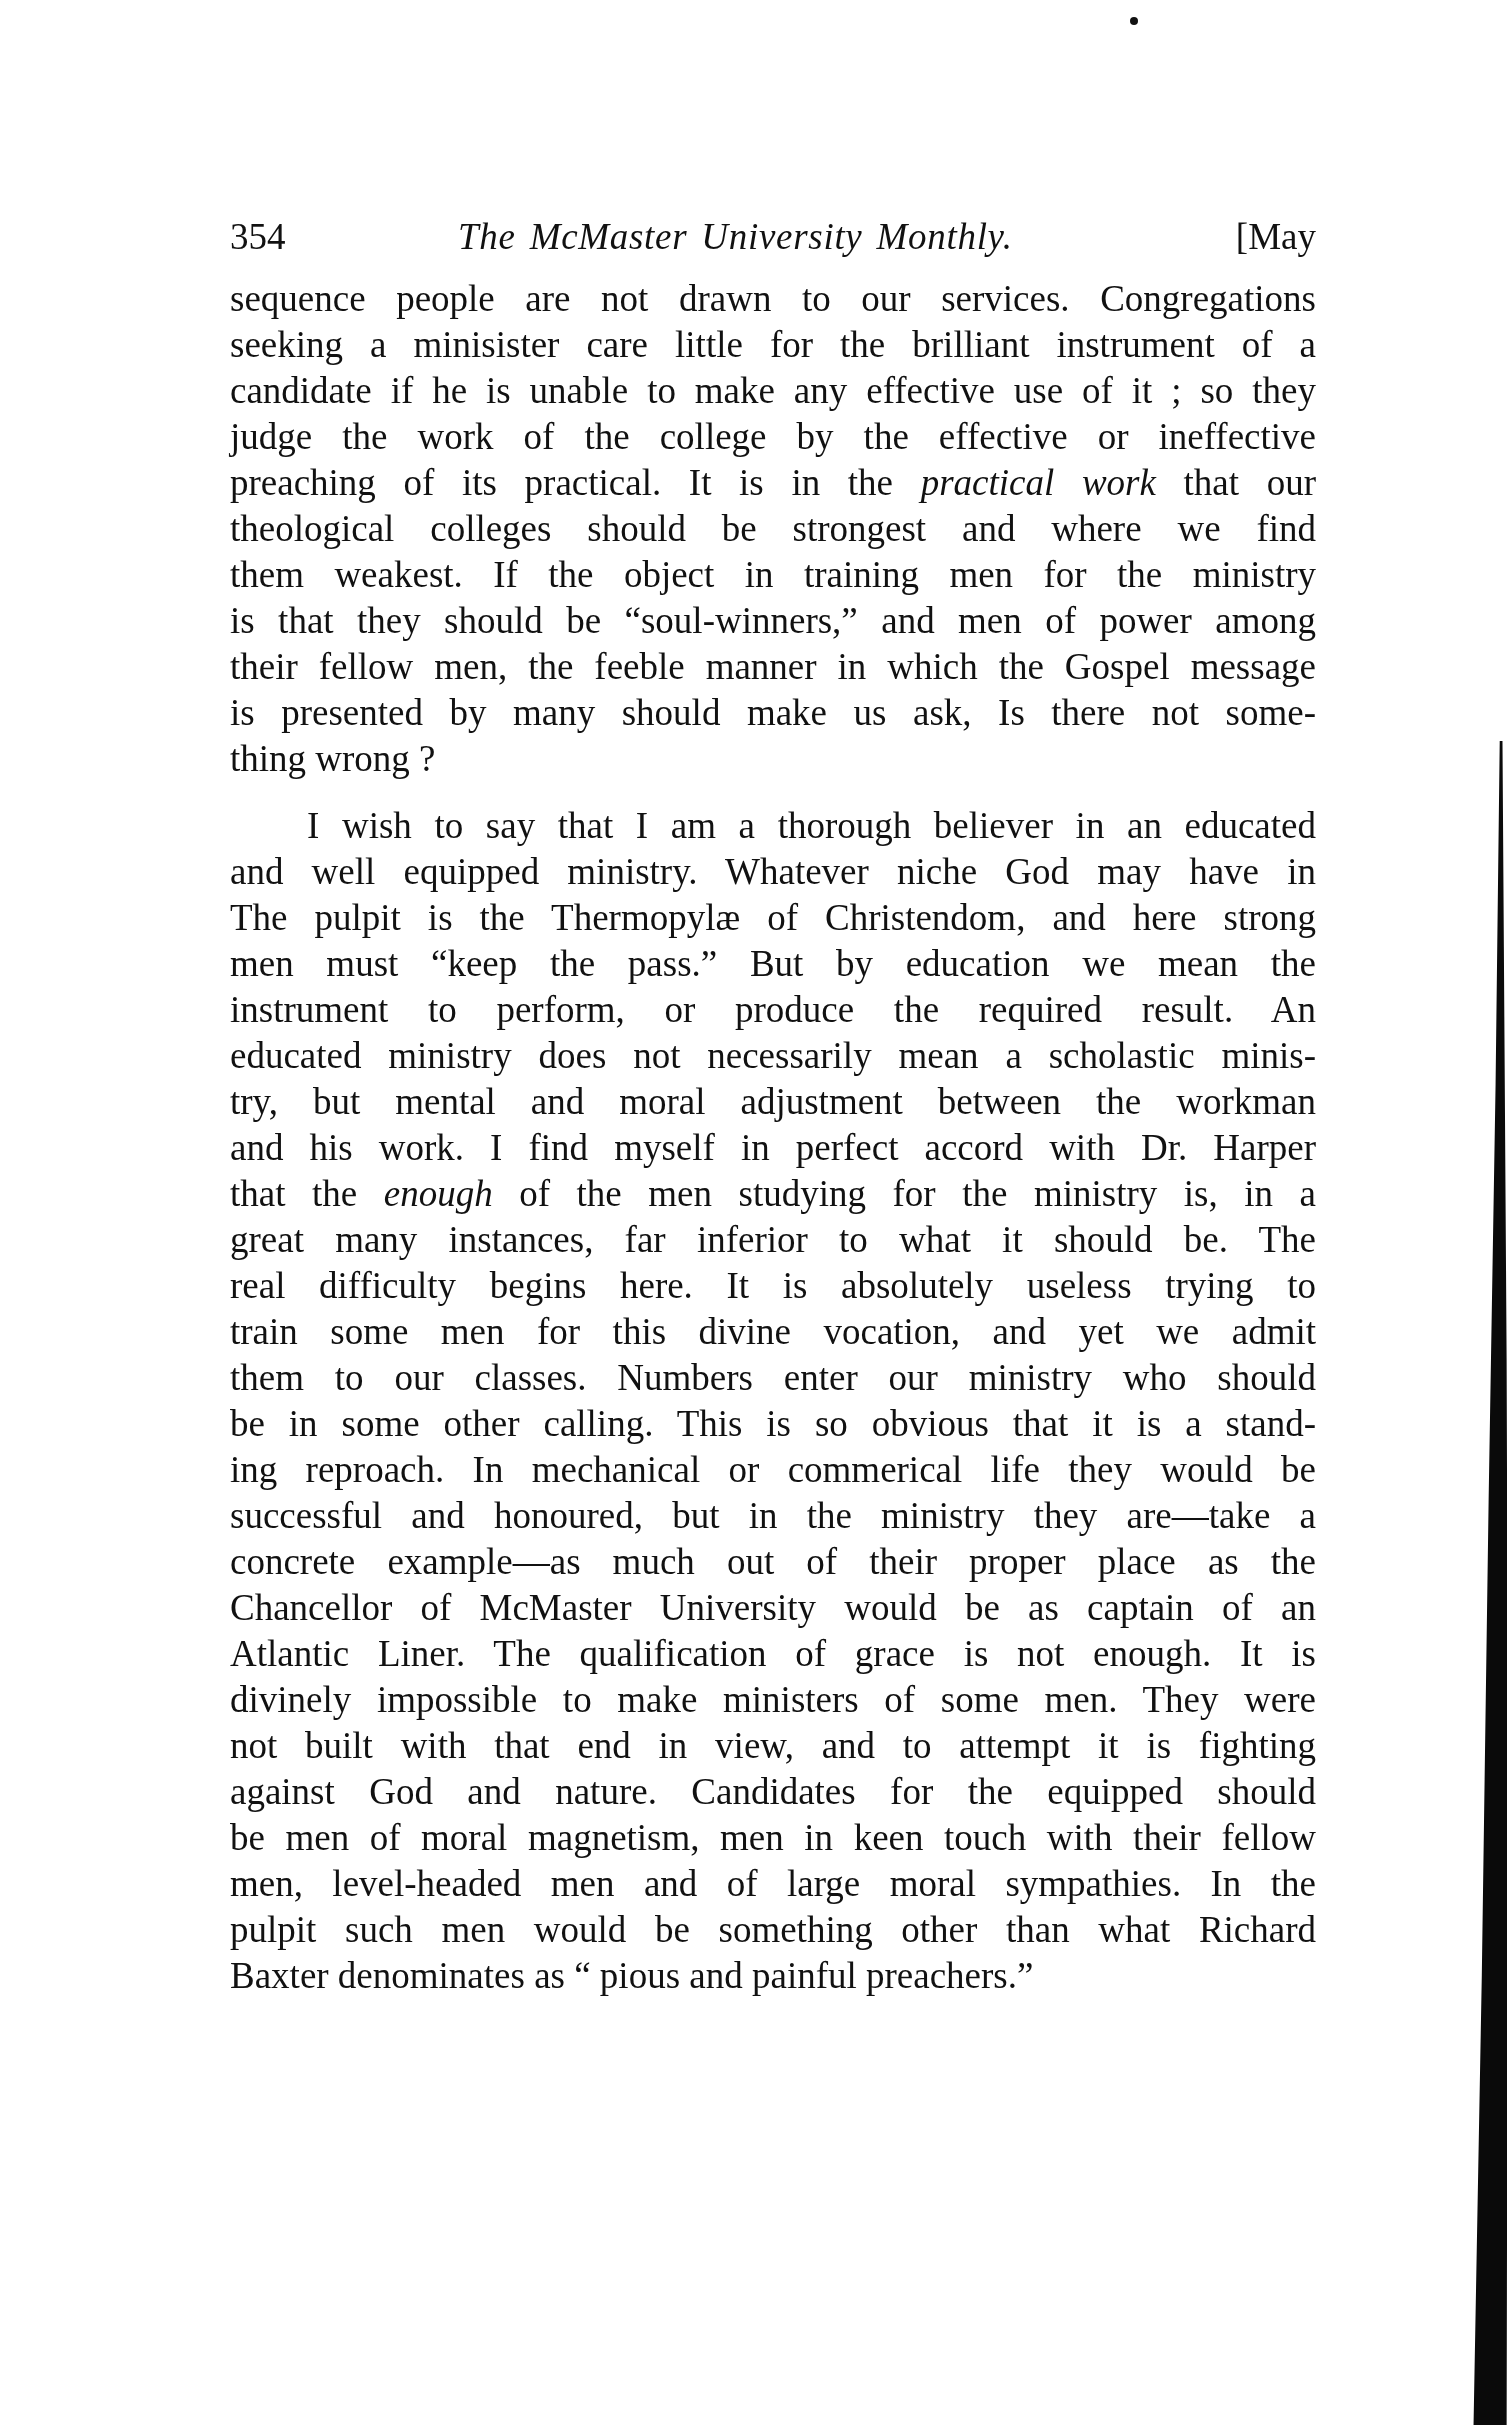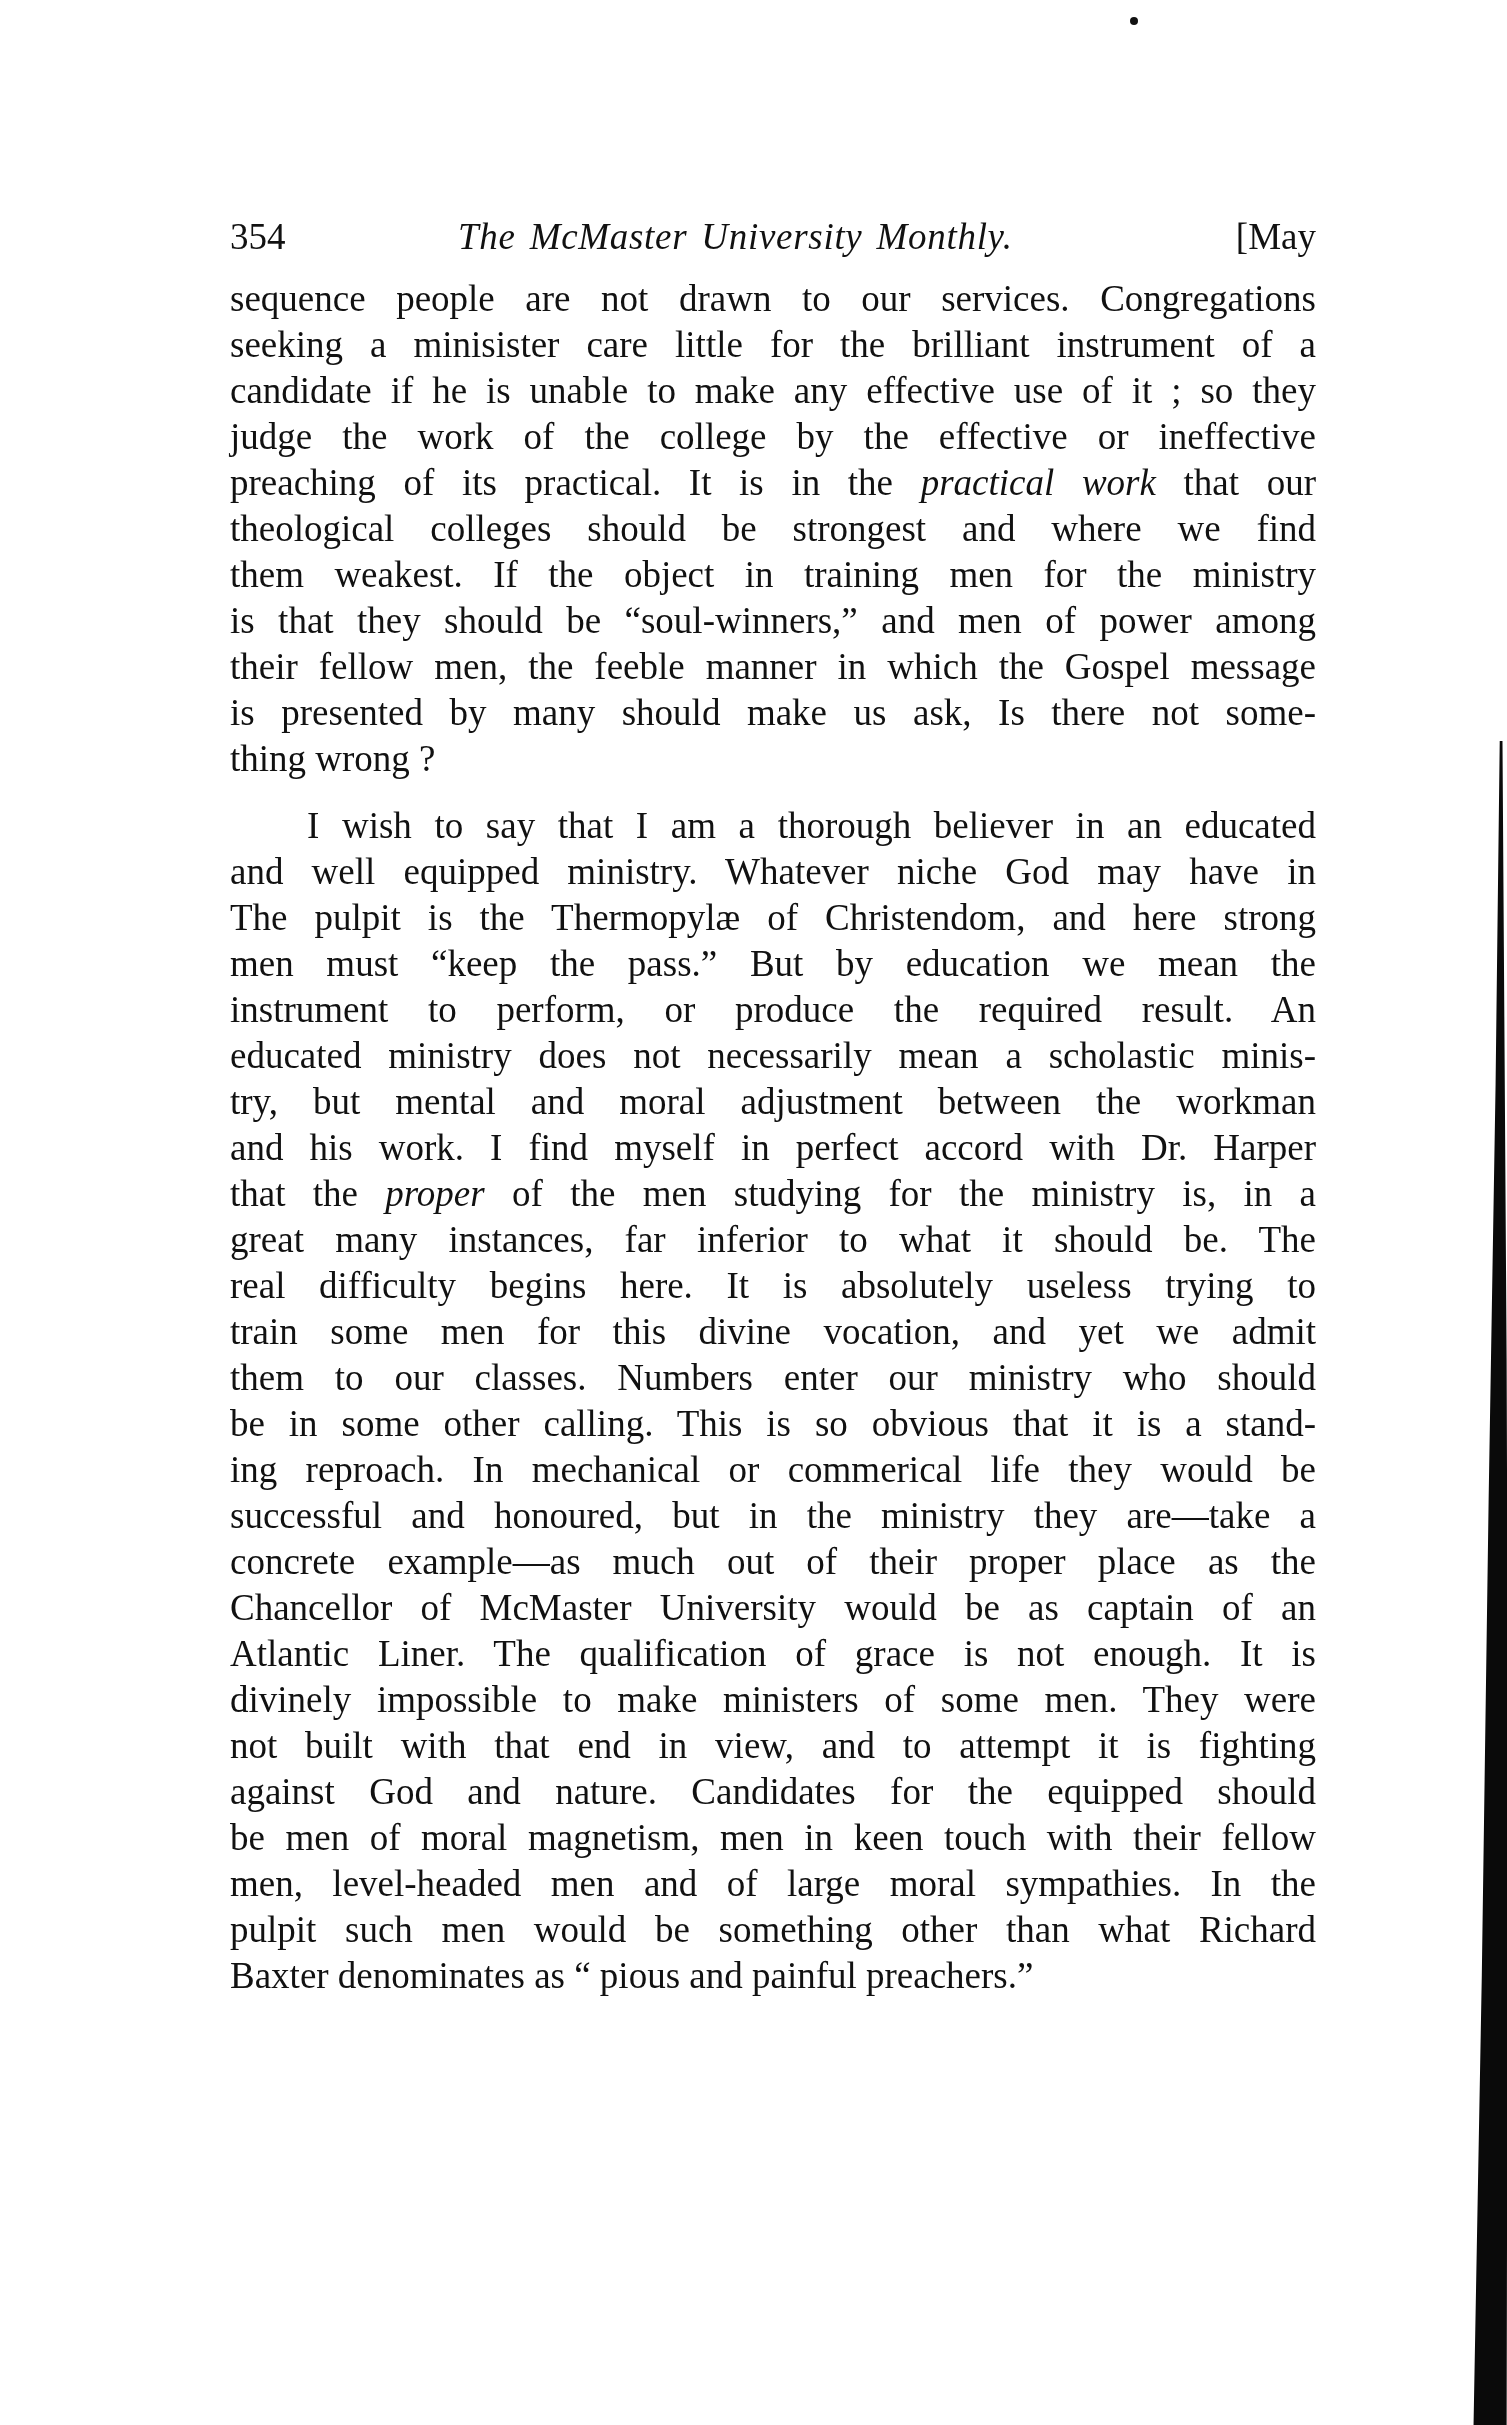--- a/index.html
+++ b/index.html
@@ -123,21 +123,21 @@
     <span class="line last">thing wrong ?</span>
 
     <span class="line indent">I wish to say that I am a thorough believer in an educated</span>
     <span class="line">and well equipped ministry.  Whatever niche God may have in</span>
     <span class="line">The pulpit is the Thermopylæ of Christendom, and here strong</span>
     <span class="line">men must “keep the pass.”  But by education we mean the</span>
     <span class="line">instrument to perform, or produce the required result.  An</span>
     <span class="line">educated ministry does not necessarily mean a scholastic minis-</span>
     <span class="line">try, but mental and moral adjustment between the workman</span>
     <span class="line">and his work.  I find myself in perfect accord with Dr. Harper</span>
-    <span class="line"><span>that the </span><em>proper</em><span> of the men studying for the ministry is, in a</span></span>
+    <span class="line"><span>that the </span><em>enough</em><span> of the men studying for the ministry is, in a</span></span>
     <span class="line">great many instances, far inferior to what it should be.  The</span>
     <span class="line">real difficulty begins here.  It is absolutely useless trying to</span>
     <span class="line">train some men for this divine vocation, and yet we admit</span>
     <span class="line">them to our classes.  Numbers enter our ministry who should</span>
     <span class="line">be in some other calling.  This is so obvious that it is a stand-</span>
     <span class="line">ing reproach.  In mechanical or commerical life they would be</span>
     <span class="line">successful and honoured, but in the ministry they are—take a</span>
     <span class="line">concrete example—as much out of their proper place as the</span>
     <span class="line">Chancellor of McMaster University would be as captain of an</span>
     <span class="line">Atlantic Liner.  The qualification of grace is not enough.  It is</span>

